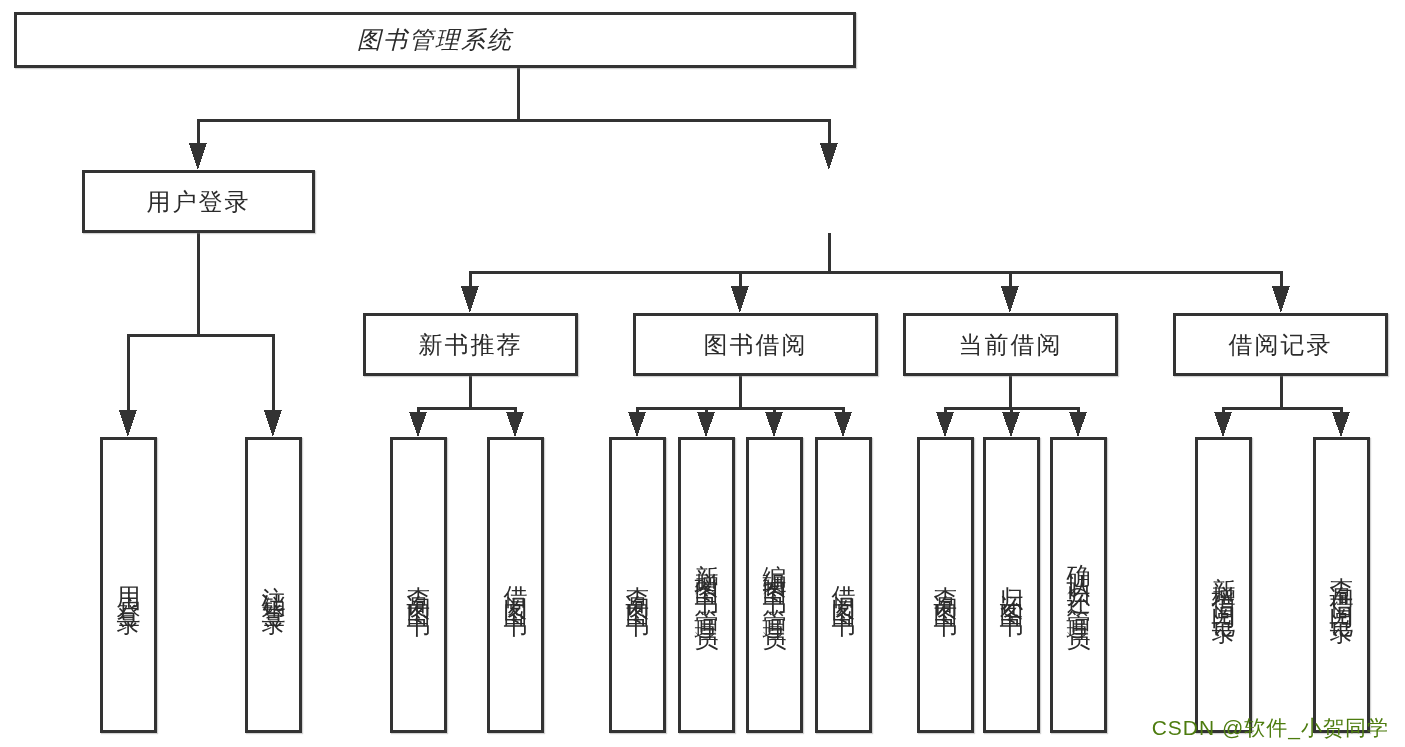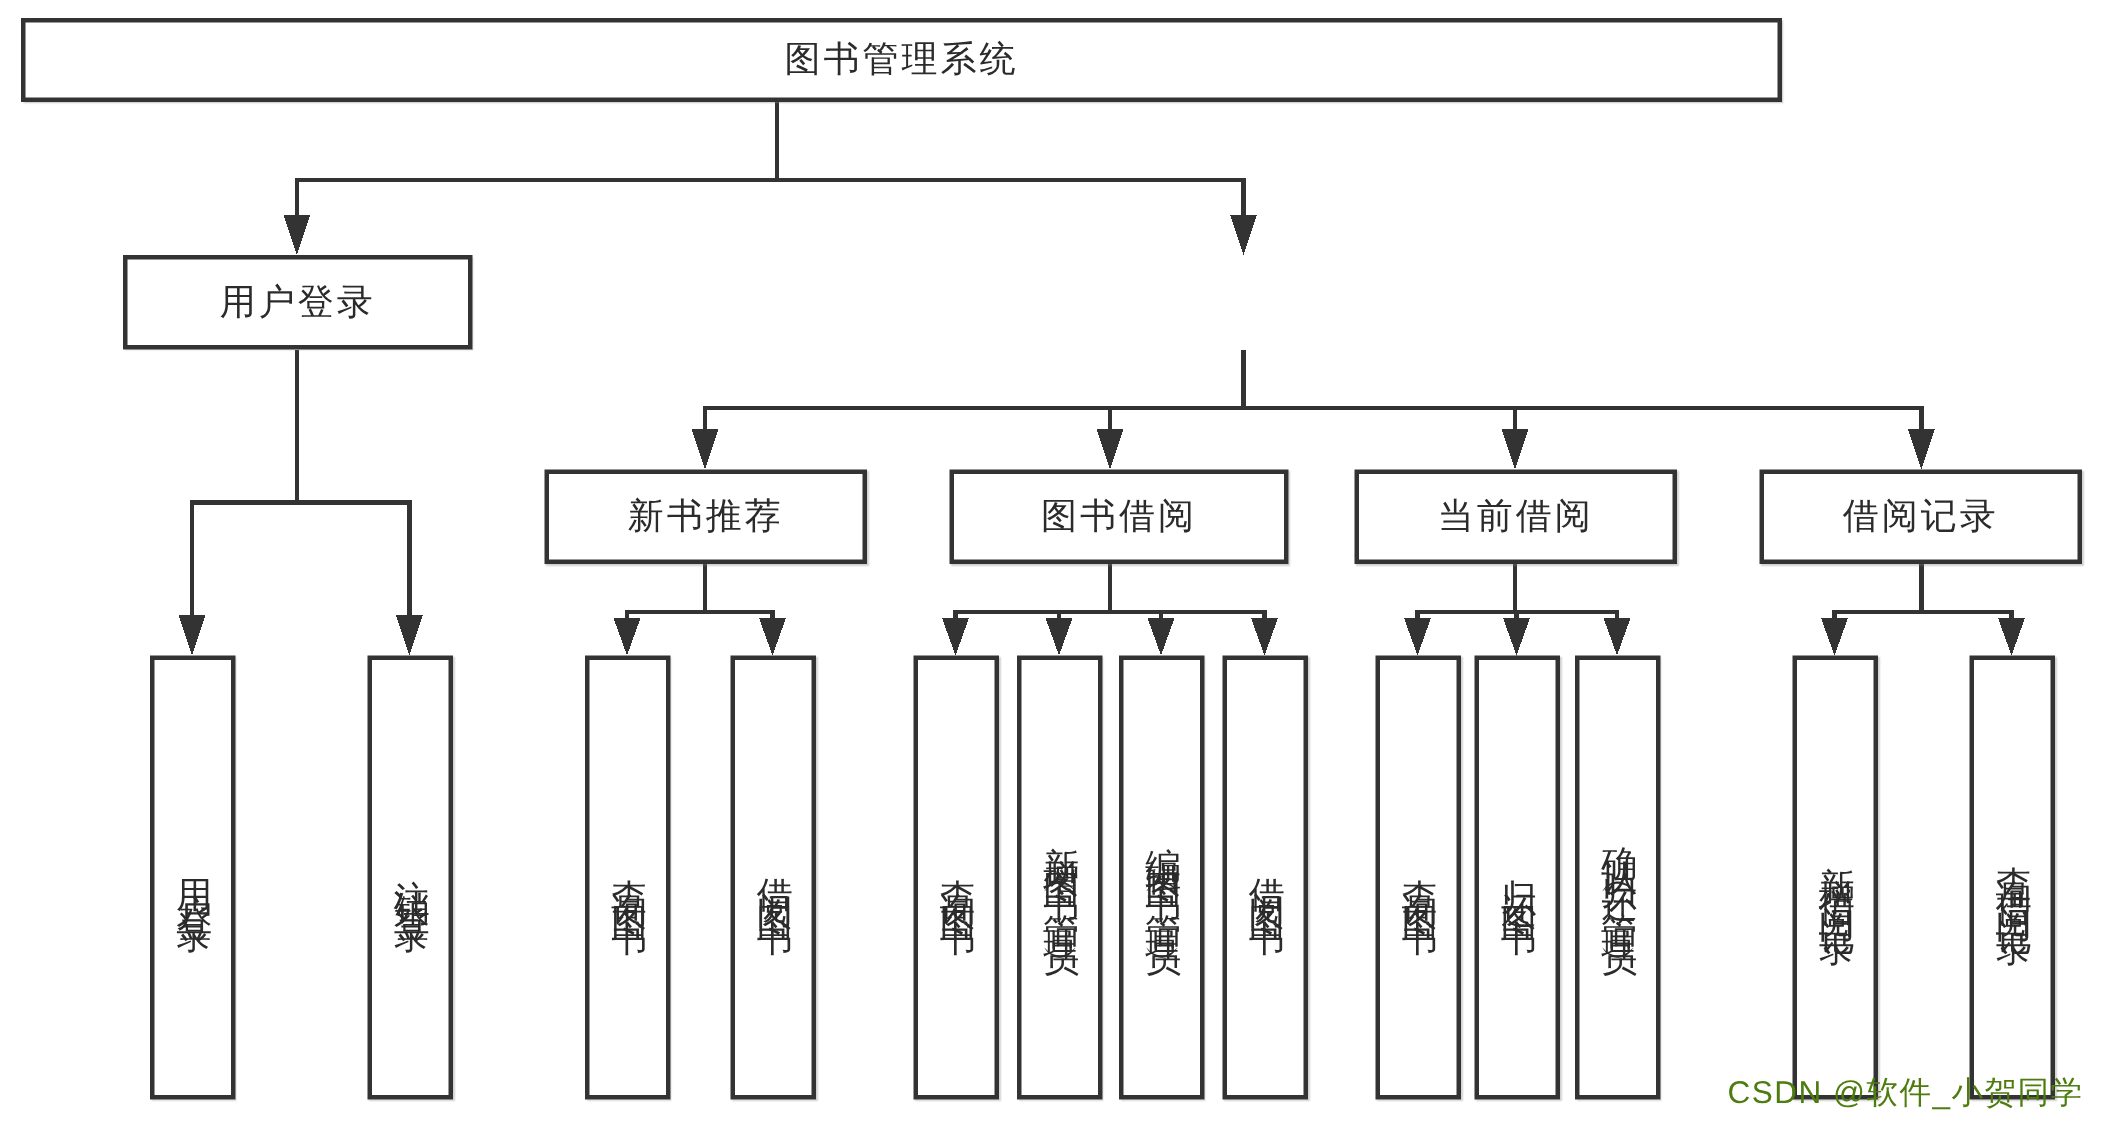--- a/index.html
+++ b/index.html
@@ -137,32 +137,32 @@
     <g>
       <line x1="1281" y1="376" x2="1281" y2="408"></line>
       <line x1="1221.5" y1="408" x2="1342.5" y2="408"></line>
       <line x1="1223" y1="408" x2="1223" y2="415"></line>
       <polygon points="1214,412 1232,412 1223,437"></polygon>
       <line x1="1341" y1="408" x2="1341" y2="415"></line>
       <polygon points="1332,412 1350,412 1341,437"></polygon>
     </g>
   </svg>
 
-  <div class="node" style="left:14px; top:12px; width:1174px; height:56px;">
+  <div class="node" style="left:14px; top:12px; width:842px; height:56px;font-style:italic;">
     <span class="hlabel">图书管理系统</span>
   </div>
 
   <div class="node" style="left:82px; top:170px; width:233px; height:63px;">
     <span class="hlabel">用户登录</span>
   </div>
 
   <div class="node" style="left:363px; top:313px; width:215px; height:63px;">
     <span class="hlabel">新书推荐</span>
   </div>
-  <div class="node" style="left:633px; top:313px; width:226px; height:63px;">
+  <div class="node" style="left:633px; top:313px; width:245px; height:63px;">
     <span class="hlabel">图书借阅</span>
   </div>
   <div class="node" style="left:903px; top:313px; width:215px; height:63px;align-items:center;">
     <span class="hlabel">当前借阅</span>
   </div>
   <div class="node" style="left:1173px; top:313px; width:215px; height:63px;">
     <span class="hlabel">借阅记录</span>
   </div>
 
   <div class="node leaf" style="left:100px;">

